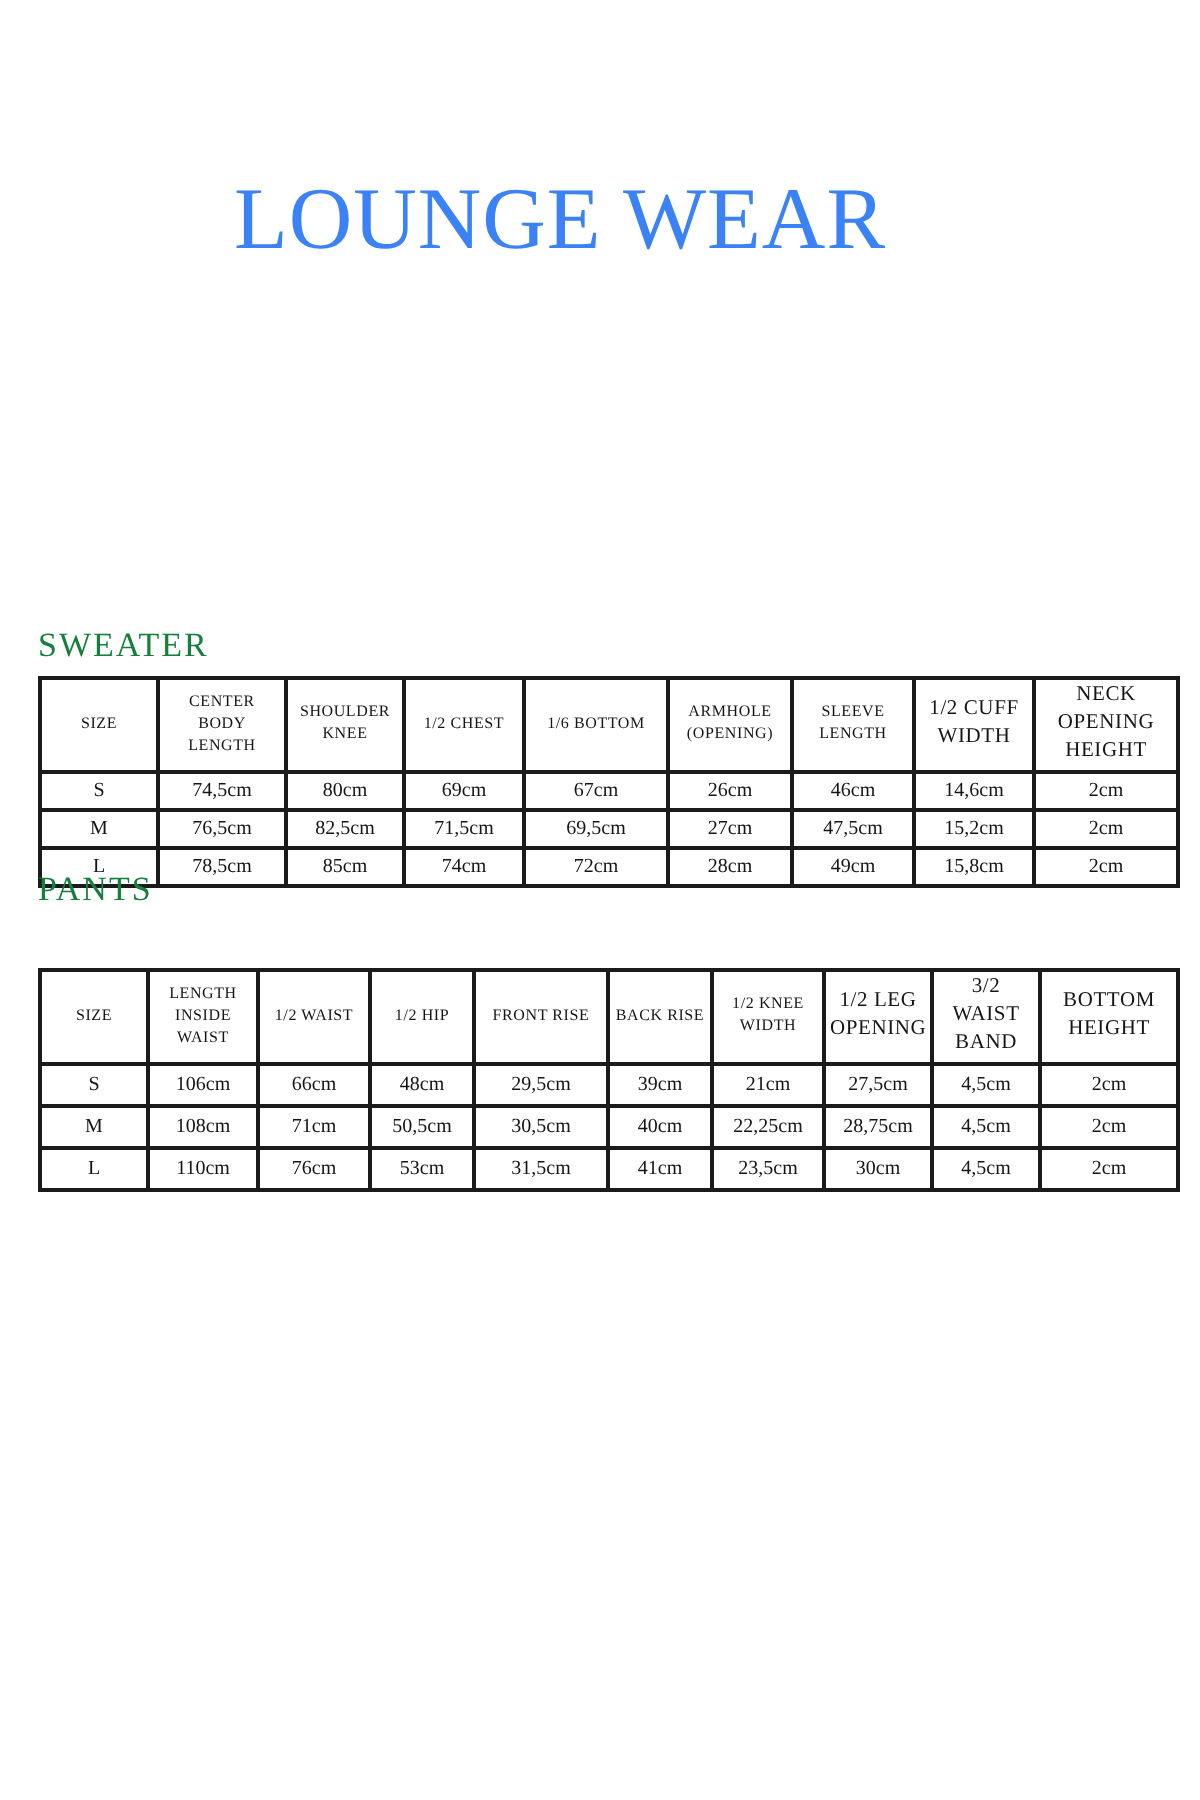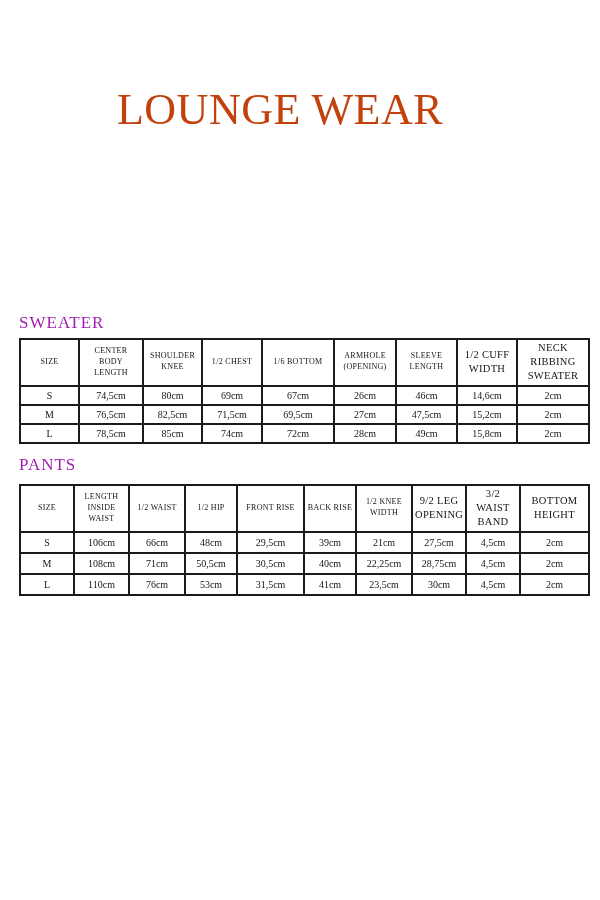--- a/index.html
+++ b/index.html
@@ -16,34 +16,34 @@
   
   .title {
     position: absolute;
     top: 88px;
     left: 0;
     width: 560px;
     text-align: center;
     font-size: 44px;
     line-height: 43px;
     letter-spacing: 0.5px;
-    color: #c2410c;
+    color: #3b82f6;
     font-weight: 400;
   }
 
   
   .sec-label {
     position: absolute;
     left: 19px;
     font-size: 17px;
     letter-spacing: 1px;
-    color: #a21caf;
+    color: #15803d;
   }
   .sec-label.sweater { top: 313px; }
-  .sec-label.pants  { top: 455px; }
+  .sec-label.pants  { top: 435px; }
 
   
   table.size-table {
     position: absolute;
     left: 19px;
     width: 569px;
     border-collapse: collapse;
     table-layout: fixed;
     color: #151515;
   }
@@ -92,21 +92,21 @@
     <tbody>
         <tr class="hdr">
       <th class="hc">SIZE</th>
       <th class="hc">CENTER BODY LENGTH</th>
       <th class="hc">SHOULDER KNEE</th>
       <th class="hc">1/2 CHEST</th>
       <th class="hc">1/6 BOTTOM</th>
       <th class="hc">ARMHOLE (OPENING)</th>
       <th class="hc">SLEEVE LENGTH</th>
       <th class="hc lg">1/2 CUFF WIDTH</th>
-      <th class="hc lg">NECK RIBBING SWEATER</th>
+      <th class="hc lg">NECK OPENING HEIGHT</th>
     </tr>
     <tr class="dr">
       <td class="dc">S</td>
       <td class="dc">74,5cm</td>
       <td class="dc">80cm</td>
       <td class="dc">69cm</td>
       <td class="dc">67cm</td>
       <td class="dc">26cm</td>
       <td class="dc">46cm</td>
       <td class="dc">14,6cm</td>
@@ -154,21 +154,21 @@
     </colgroup>
     <tbody>
         <tr class="hdr">
       <th class="hc">SIZE</th>
       <th class="hc">LENGTH INSIDE WAIST</th>
       <th class="hc">1/2 WAIST</th>
       <th class="hc">1/2 HIP</th>
       <th class="hc">FRONT RISE</th>
       <th class="hc">BACK RISE</th>
       <th class="hc">1/2 KNEE WIDTH</th>
-      <th class="hc lg">9/2 LEG OPENING</th>
+      <th class="hc lg">1/2 LEG OPENING</th>
       <th class="hc lg">3/2 WAIST BAND</th>
       <th class="hc lg">BOTTOM HEIGHT</th>
     </tr>
     <tr class="dr">
       <td class="dc">S</td>
       <td class="dc">106cm</td>
       <td class="dc">66cm</td>
       <td class="dc">48cm</td>
       <td class="dc">29,5cm</td>
       <td class="dc">39cm</td>

